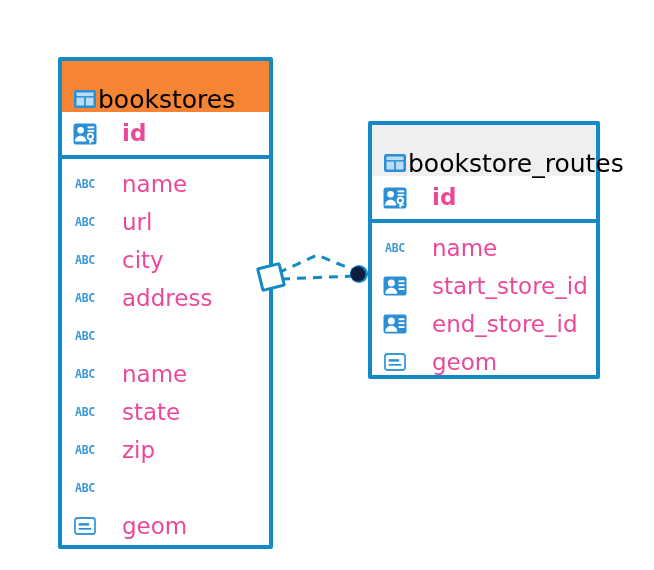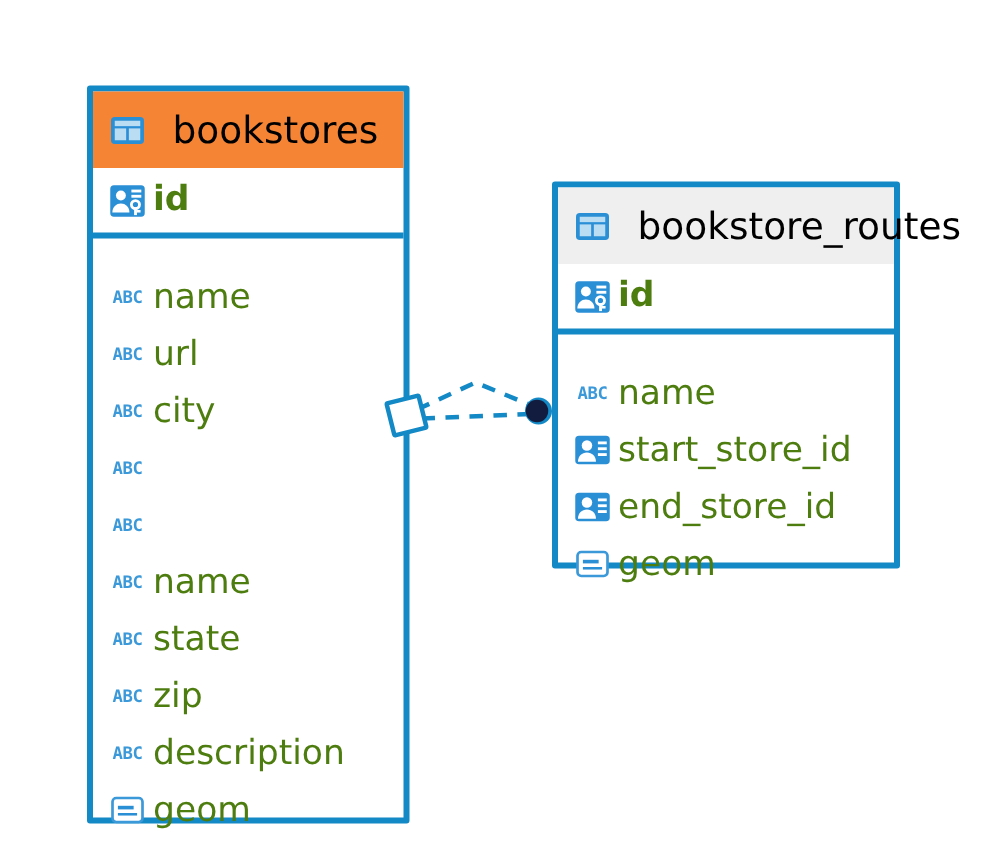--- a/index.html
+++ b/index.html
@@ -40,49 +40,49 @@
   #entity-bookstore-routes {
     left: 368px;
     top: 121px;
     width: 232px;
     height: 258px;
   }
 
   .entity-header {
     box-sizing: border-box;
     display: flex;
-    align-items: center;
-    gap: 17px;
+    align-items: flex-end;
+    gap: 0;
     padding: 0 10px;
     height: 51px;
     font-size: 25px;
     color: #000000;
     white-space: nowrap;
   }
   .entity-header.accent { background: #F58435; }
   .entity-header.plain  { background: #EFEFEF; }
 
   
   .pk-section {
     border-bottom: 4px solid #1389C6;
   }
 
   .field-row {
     box-sizing: border-box;
     display: flex;
     align-items: center;
-    gap: 4px;
+    gap: 24px;
     padding: 0 10px;
     height: 38px;
     font-size: 23px;
-    color: #4d7c0f;
+    color: #ec4899;
     white-space: nowrap;
   }
   .field-row.pk { font-weight: bold; height: 43px; }
-  .fields-section { padding: 20px 0 6px 0; }
+  .fields-section { padding: 6px 0 6px 0; }
 
   .field-icon {
     flex: 0 0 auto;
     width: 26px;
     height: 26px;
     display: block;
   }
   .label { line-height: 1; }
 
   
@@ -144,20 +144,21 @@
       <div class="field-row">
         <svg class="field-icon" viewBox="0 0 26 26">
           <text x="13" y="17" text-anchor="middle" font-family="'DejaVu Sans Mono',monospace" font-size="11.5" font-weight="bold" fill="#3C99D9" letter-spacing="-0.3">ABC</text>
         </svg>
         <span class="label">city</span>
       </div>
       <div class="field-row">
         <svg class="field-icon" viewBox="0 0 26 26">
           <text x="13" y="17" text-anchor="middle" font-family="'DejaVu Sans Mono',monospace" font-size="11.5" font-weight="bold" fill="#3C99D9" letter-spacing="-0.3">ABC</text>
         </svg>
+        <span class="label">address</span>
       </div>
       <div class="field-row">
         <svg class="field-icon" viewBox="0 0 26 26">
           <text x="13" y="17" text-anchor="middle" font-family="'DejaVu Sans Mono',monospace" font-size="11.5" font-weight="bold" fill="#3C99D9" letter-spacing="-0.3">ABC</text>
         </svg>
       </div>
       <div class="field-row">
         <svg class="field-icon" viewBox="0 0 26 26">
           <text x="13" y="17" text-anchor="middle" font-family="'DejaVu Sans Mono',monospace" font-size="11.5" font-weight="bold" fill="#3C99D9" letter-spacing="-0.3">ABC</text>
         </svg>
@@ -172,21 +173,20 @@
       <div class="field-row">
         <svg class="field-icon" viewBox="0 0 26 26">
           <text x="13" y="17" text-anchor="middle" font-family="'DejaVu Sans Mono',monospace" font-size="11.5" font-weight="bold" fill="#3C99D9" letter-spacing="-0.3">ABC</text>
         </svg>
         <span class="label">zip</span>
       </div>
       <div class="field-row">
         <svg class="field-icon" viewBox="0 0 26 26">
           <text x="13" y="17" text-anchor="middle" font-family="'DejaVu Sans Mono',monospace" font-size="11.5" font-weight="bold" fill="#3C99D9" letter-spacing="-0.3">ABC</text>
         </svg>
-        <span class="label">description</span>
       </div>
       <div class="field-row">
         <svg class="field-icon" viewBox="0 0 26 26">
           <rect x="3" y="5" width="20" height="16" rx="2.5" fill="#FFFFFF" stroke="#3C99D9" stroke-width="1.8"></rect>
           <rect x="6.6" y="10.2" width="10.5" height="2.4" fill="#2B8FD6"></rect>
           <rect x="6.6" y="15.0" width="12.8" height="1.7" fill="#2B8FD6"></rect>
         </svg>
         <span class="label">geom</span>
       </div>
     </div>

